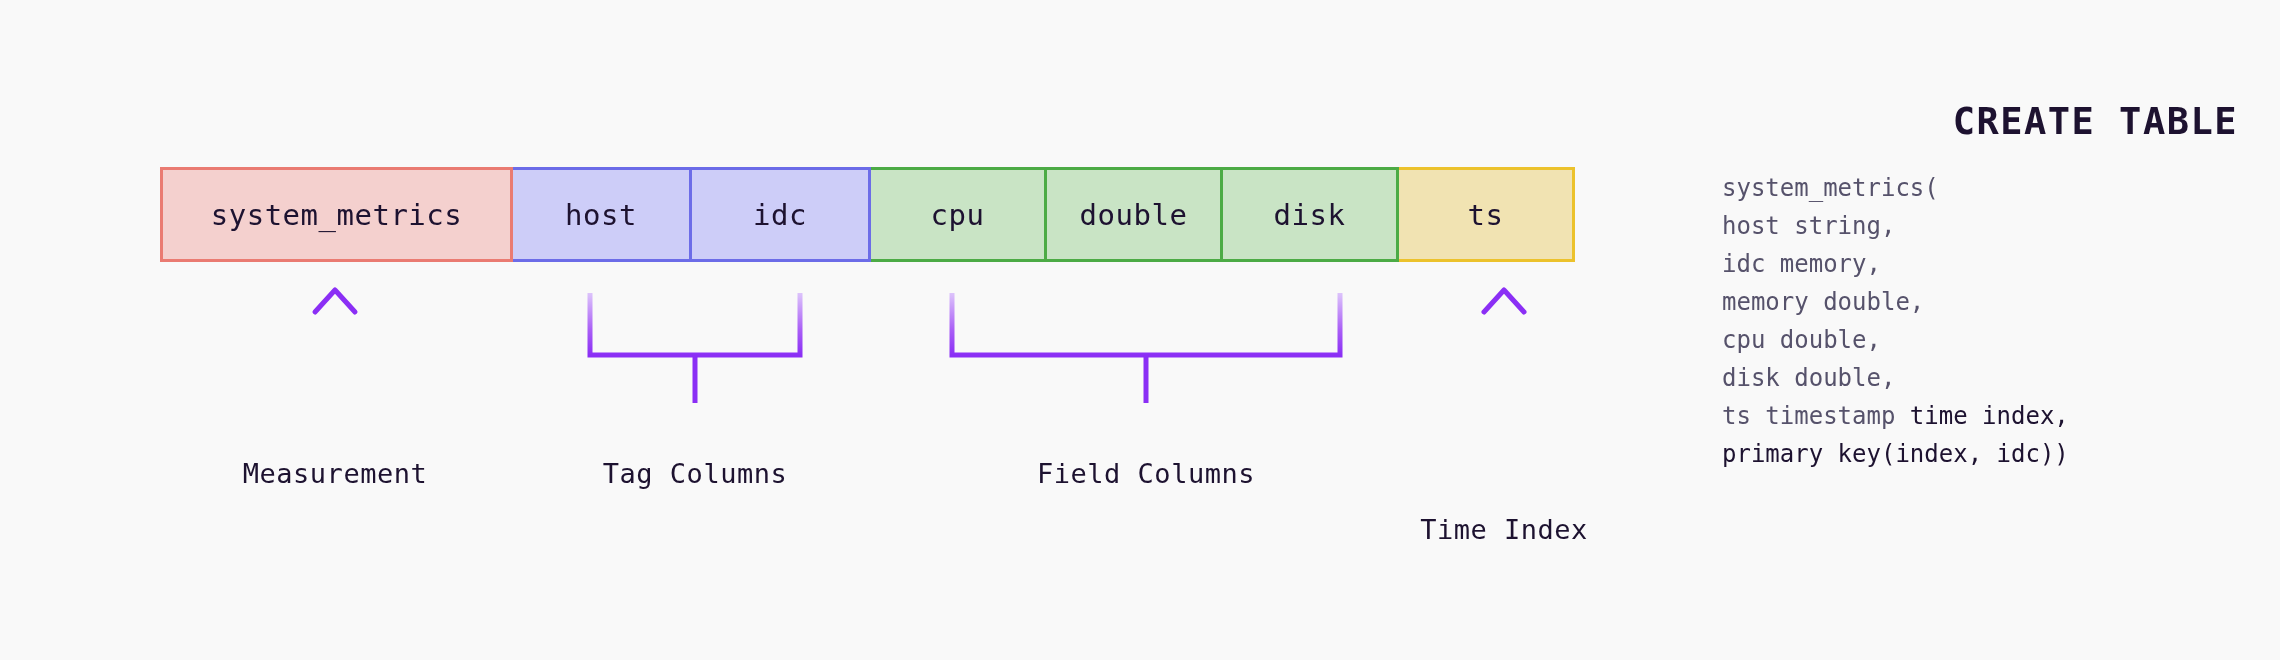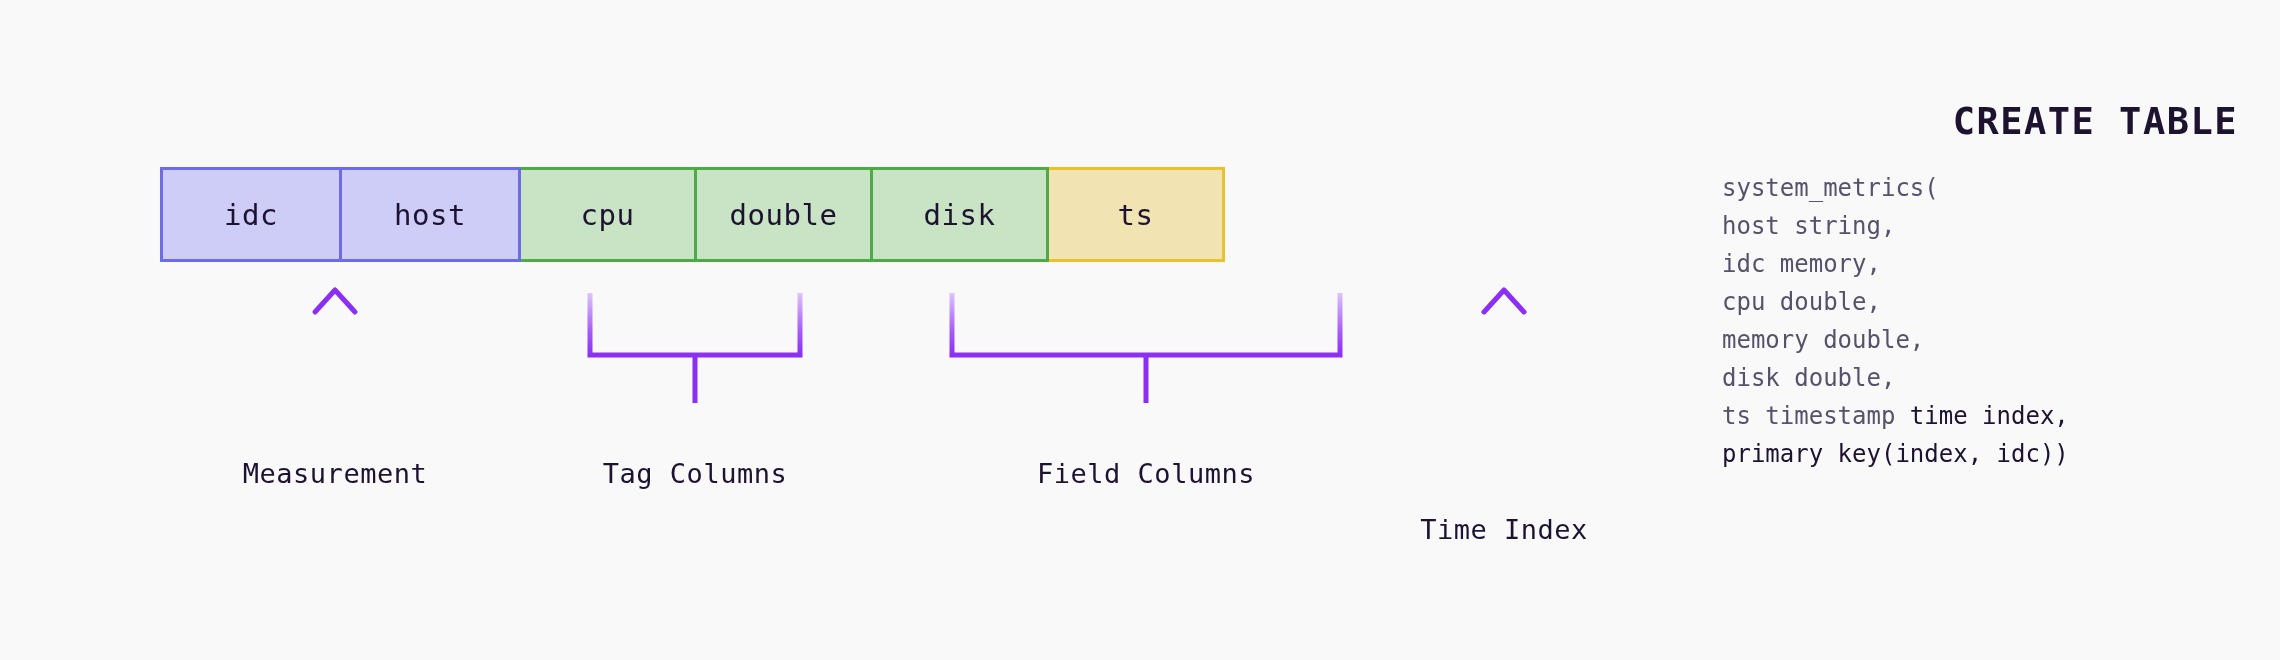--- a/index.html
+++ b/index.html
@@ -107,25 +107,28 @@
   }
   #sql-body b {
     color: #1d1230;
     font-weight: normal;
   }
 </style>
 </head>
 <body>
 
 <div id="schema-row">
-  <div class="cell tag">
-    <span>idc</span>
+  <div class="cell measurement">
+    <span>system_metrics</span>
   </div>
   <div class="cell tag">
     <span>host</span>
+  </div>
+  <div class="cell tag">
+    <span>idc</span>
   </div>
   <div class="cell field">
     <span>cpu</span>
   </div>
   <div class="cell field">
     <span>double</span>
   </div>
   <div class="cell field">
     <span>disk</span>
   </div>
@@ -169,14 +172,14 @@
   </g>
 </svg>
 
 <div class="anno-label" style="left:335px; top:458px;">Measurement</div>
 <div class="anno-label" style="left:695px; top:458px;">Tag Columns</div>
 <div class="anno-label" style="left:1146px; top:458px;">Field Columns</div>
 <div class="anno-label" style="left:1504px; top:482px;margin-top:32px;">Time Index</div>
 
 <div id="sql-panel">
   <div id="sql-title">CREATE TABLE</div>
-  <div id="sql-body"><div><span>system_metrics(</span></div><div><span>host string,</span></div><div><span>idc memory,</span></div><div><span>cpu double,</span></div><div><span>memory double,</span></div><div><span>disk double,</span></div><div><span>ts timestamp </span><b>time index,</b></div><div><b>primary key(index, idc))</b></div></div>
+  <div id="sql-body"><div><span>system_metrics(</span></div><div><span>host string,</span></div><div><span>idc memory,</span></div><div><span>memory double,</span></div><div><span>cpu double,</span></div><div><span>disk double,</span></div><div><span>ts timestamp </span><b>time index,</b></div><div><b>primary key(index, idc))</b></div></div>
 </div>
 
 </body></html>

